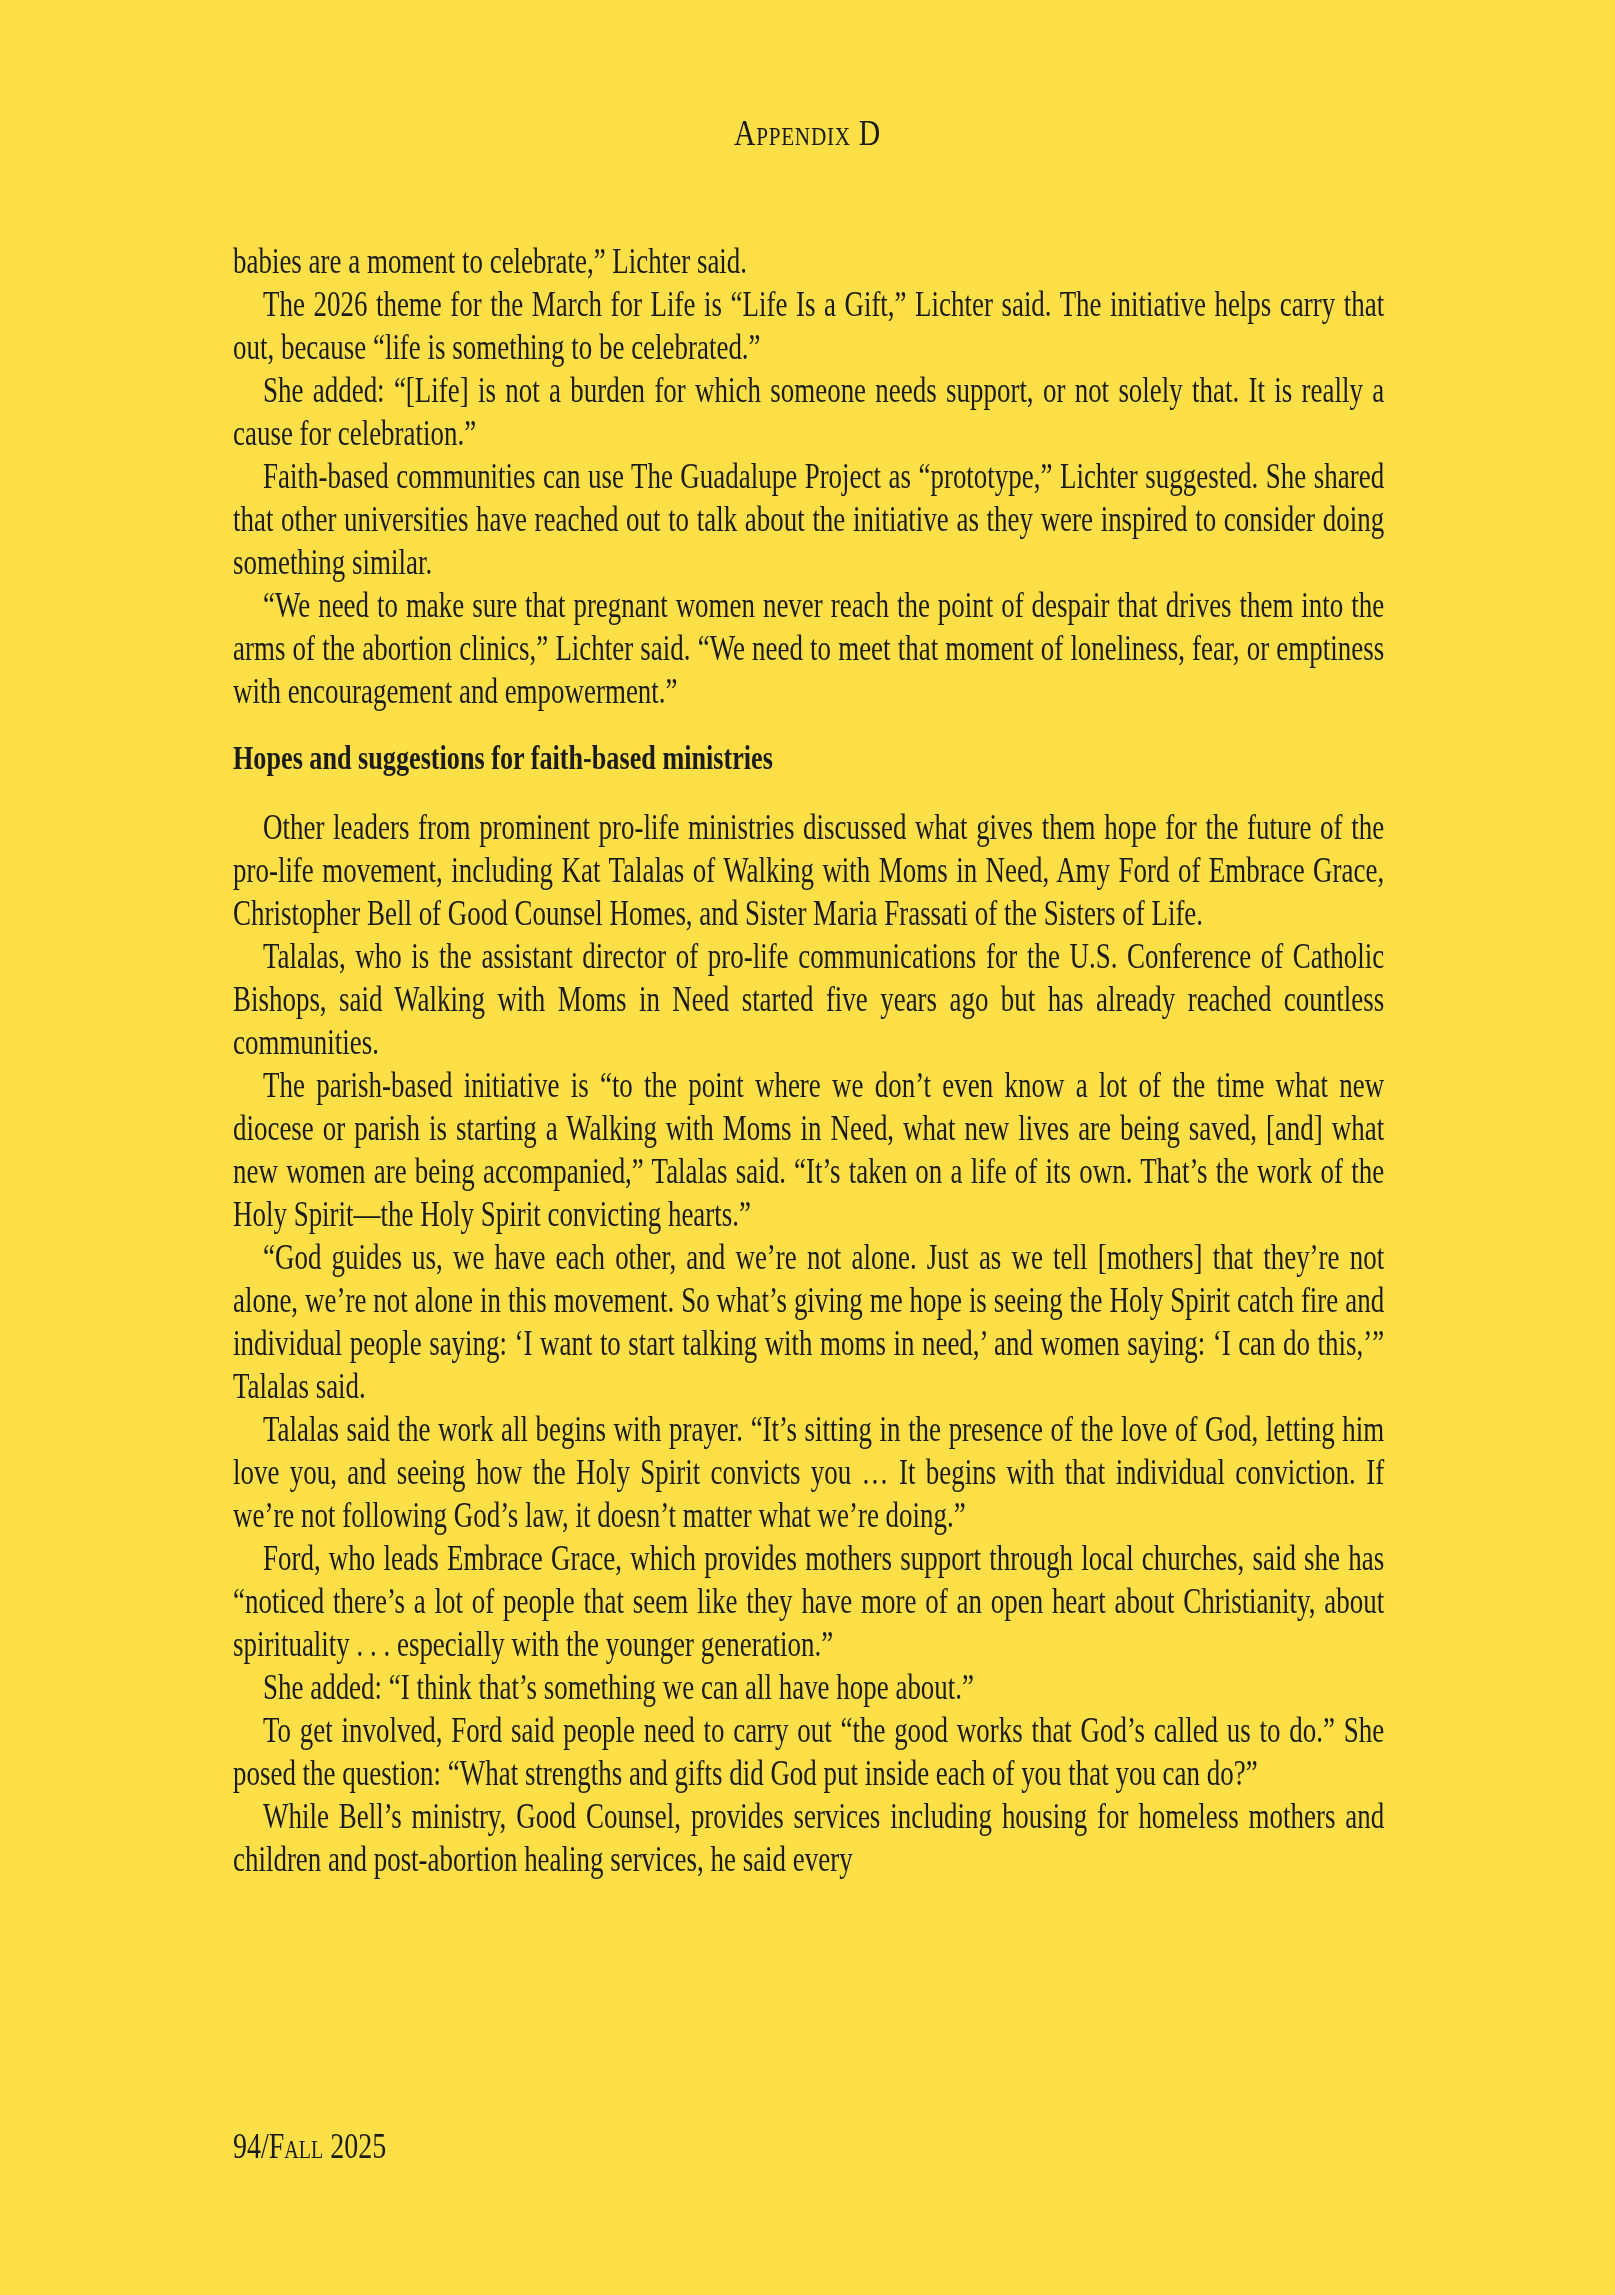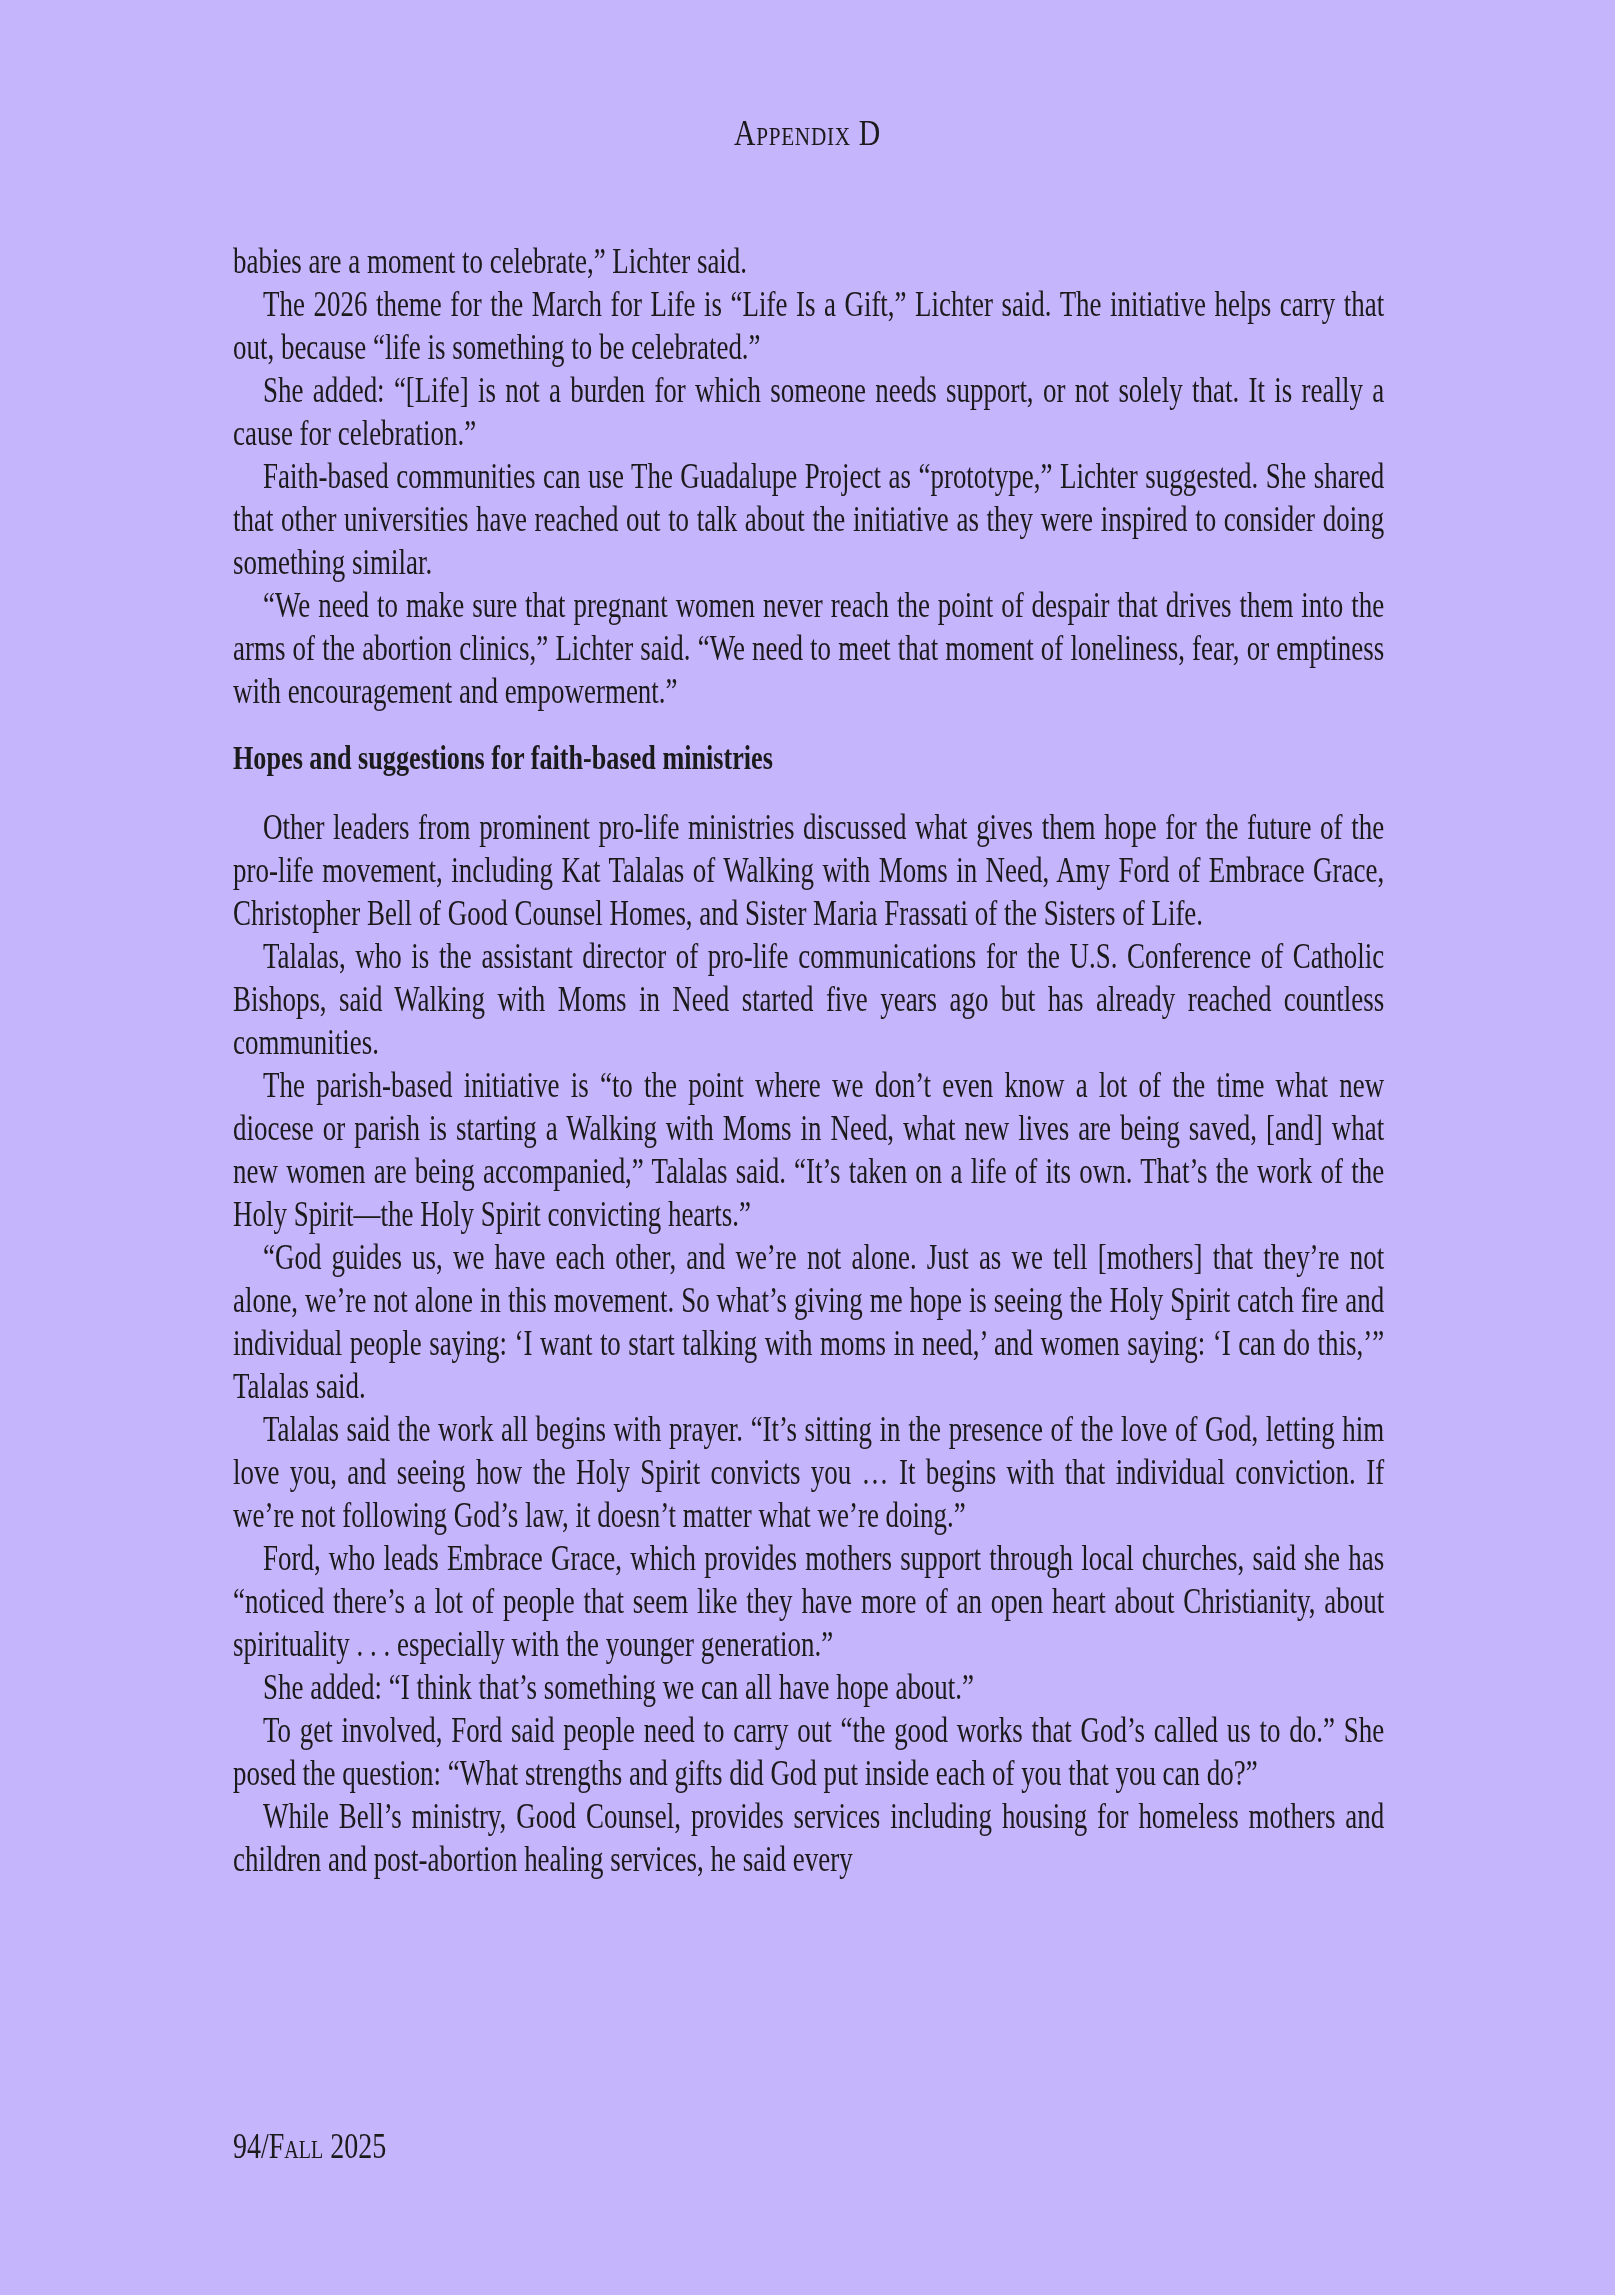--- a/index.html
+++ b/index.html
@@ -4,21 +4,21 @@
 <style>
   html, body {
     margin: 0;
     padding: 0;
     background: #ffffff;
   }
   .page {
     position: relative;
     width: 1615px;
     height: 2295px;
-    background: #c4b5fd;
+    background: #fde047;
     overflow: hidden;
     font-family: "Liberation Serif", "DejaVu Serif", serif;
     color: #1b1b1b;
   }
   
   .running-head {
     position: absolute;
     top: 112px;
     left: 0;
     width: 1615px;

